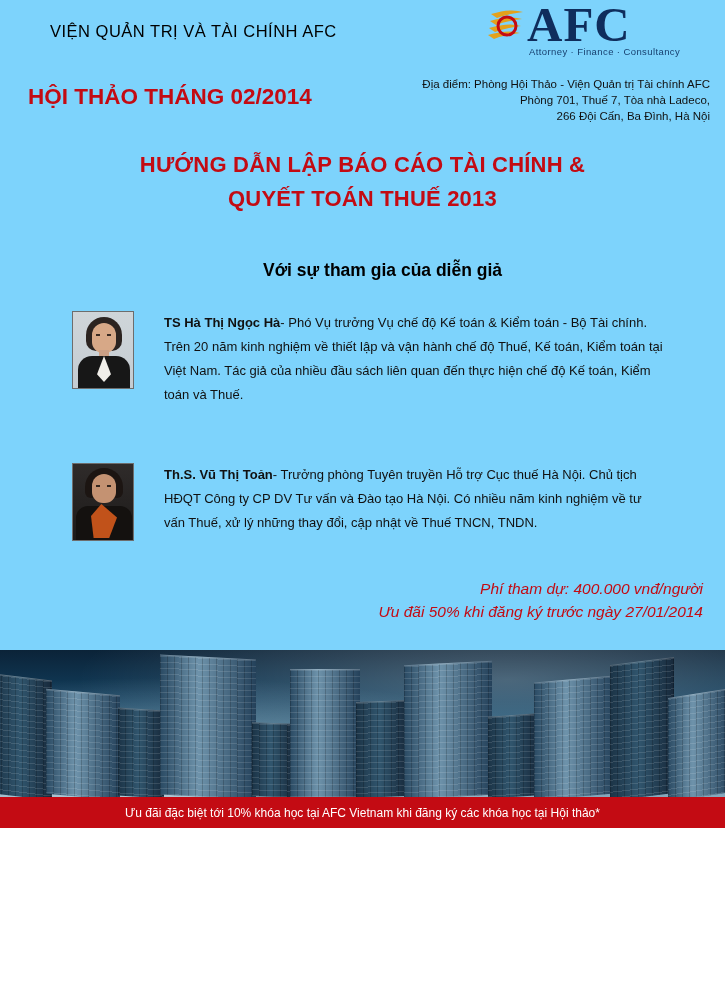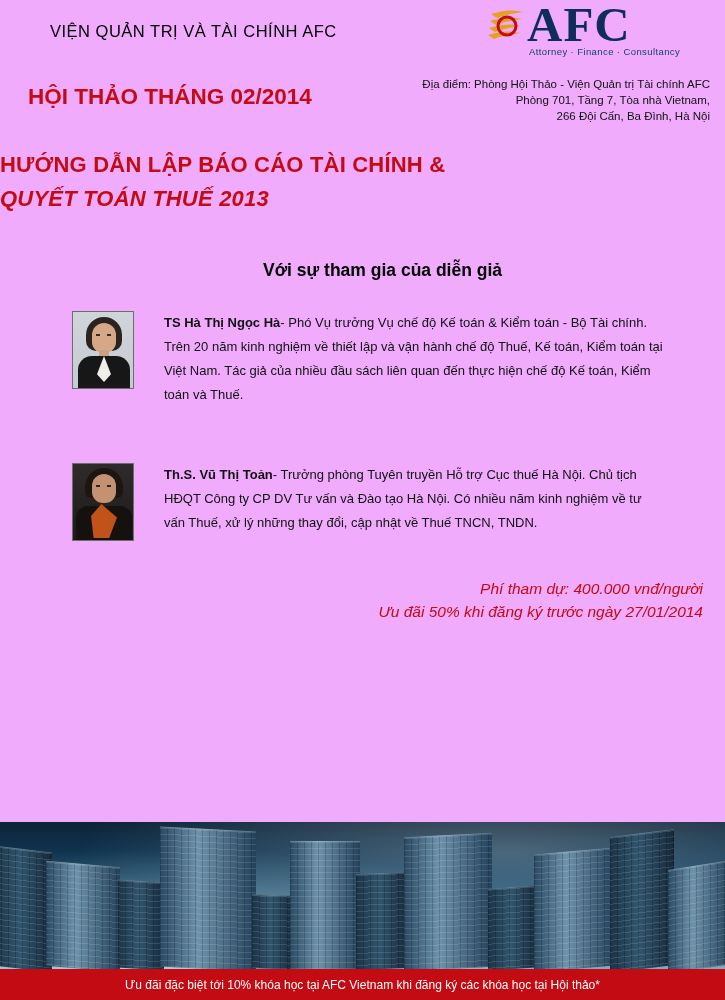--- a/index.html
+++ b/index.html
@@ -6,22 +6,22 @@
   html, body {
     margin: 0; padding: 0;
     width: 725px; height: 1000px;
     background: #ffffff;
     font-family: "Liberation Sans", sans-serif;
     overflow: hidden;
   }
   .page {
     position: relative;
     width: 725px;
-    height: 1000px;
-    background: #f0abfc;
+    height: 828px;
+    background: #7dd3fc;
   }
 
   
   .header {
     position: relative;
     height: 72px;
   }
   .org-name {
     position: absolute;
     left: 50px;
@@ -85,28 +85,28 @@
     width: 340px;
     text-align: right;
     font-size: 11.5px;
     color: #111111;
     line-height: 16px;
   }
 
   
   .headline {
     margin-top: 14px;
-    text-align: left;
+    text-align: center;
     color: #c30b13;
     font-weight: bold;
     font-size: 22px;
     line-height: 34px;
     letter-spacing: 0.2px;
   }
-  .headline .l2 { display: block; font-style: italic; }
+  .headline .l2 { display: block; }
 
   
   .intro {
     margin: 62px 72px 0 78px;
     font-size: 13.5px;
     color: #111111;
     line-height: 25px;
   }
 
   
@@ -267,21 +267,21 @@
       </svg>
       <div class="logo-text">AFC</div>
       <div class="logo-sub">Attorney · Finance · Consultancy</div>
     </div>
   </div>
 
   <div class="seminar-row">
     <div class="seminar-title">HỘI THẢO THÁNG 02/2014</div>
     <div class="meta">
       <div>Địa điểm: Phòng Hội Thảo - Viện Quản trị Tài chính AFC</div>
-      <div>Phòng 701, Tầng 7, Tòa nhà Vietnam,</div>
+      <div>Phòng 701, Thuế 7, Tòa nhà Ladeco,</div>
       <div>266 Đội Cấn, Ba Đình, Hà Nội</div>
     </div>
   </div>
 
   <div class="headline">
     <span class="l1">HƯỚNG DẪN LẬP BÁO CÁO TÀI CHÍNH &amp;</span>
     <span class="l2">QUYẾT TOÁN THUẾ 2013</span>
   </div>
 
 

